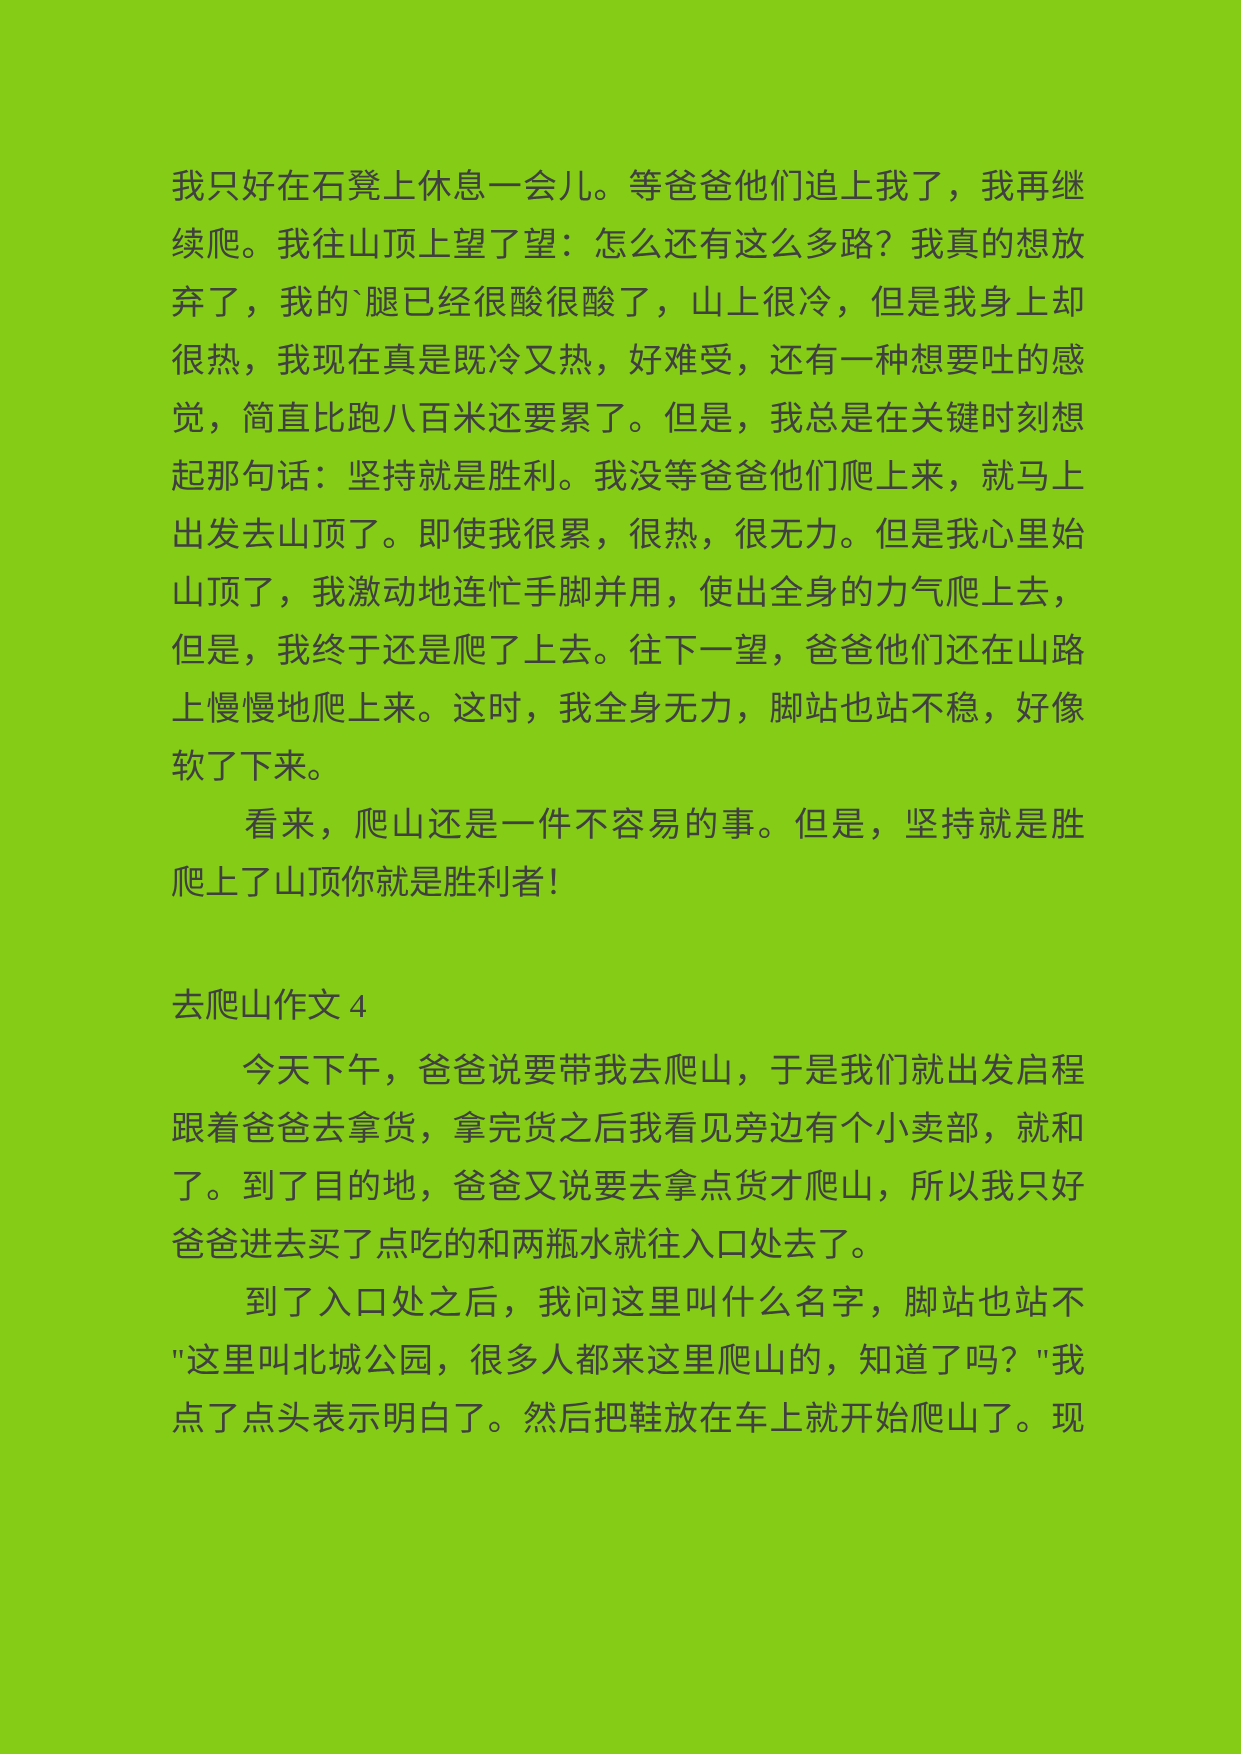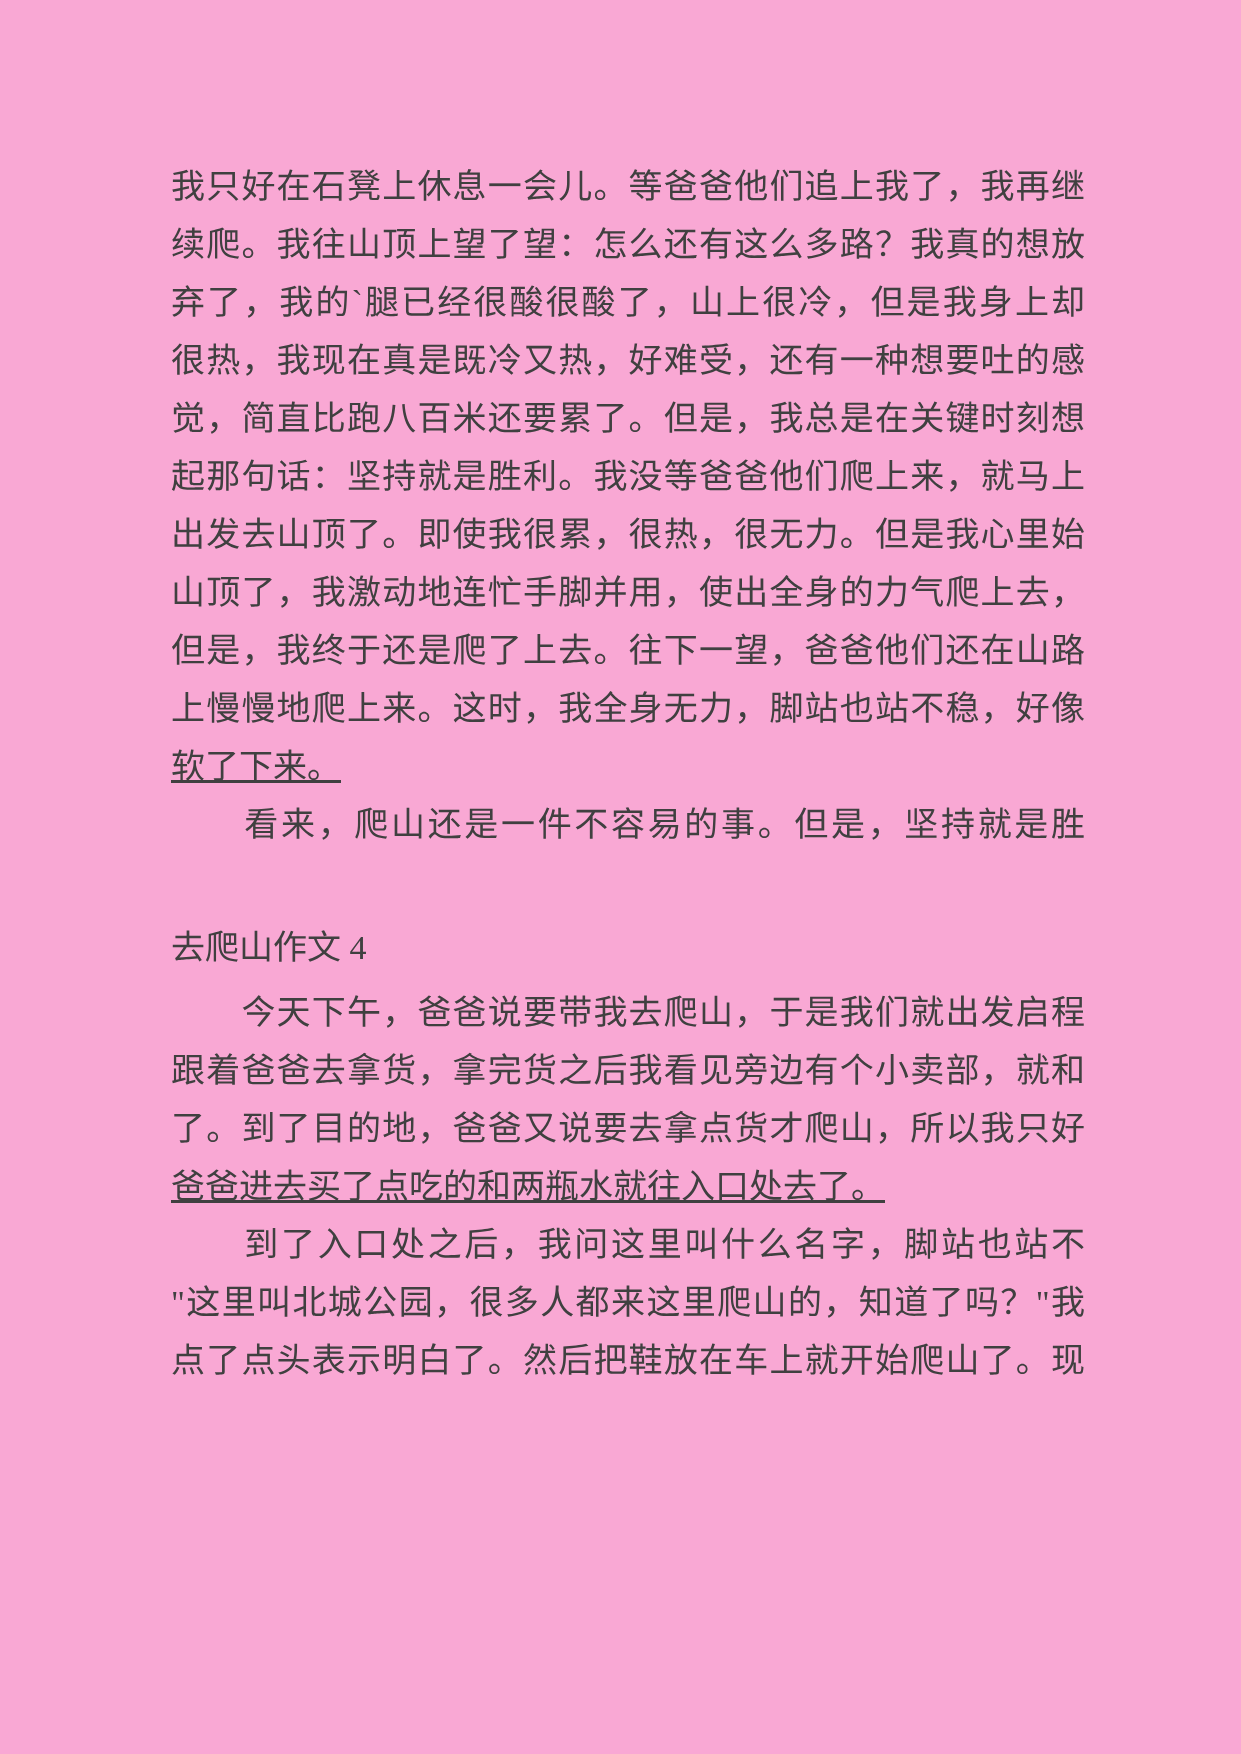--- a/index.html
+++ b/index.html
@@ -4,21 +4,21 @@
   <style>
     html, body {
       margin: 0;
       padding: 0;
       background: #ffffff;
     }
     .page {
       position: relative;
       width: 1241px;
       height: 1754px;
-      background: #f9a8d4;
+      background: #84cc16;
       overflow: hidden;
       font-family: "Liberation Serif", serif;
       color: #404040;
     }
     .text-body {
       position: absolute;
       left: 171px;
       top: 158px;
       width: 914px;
       font-size: 34px;
@@ -29,21 +29,20 @@
       height: 58px;
       line-height: 58px;
       text-align: justify;
       text-align-last: justify;
       text-justify: inter-character;
       overflow: hidden;
       white-space: pre-wrap;
     }
     .line.end {
       text-align-last: left;
-      text-decoration: underline;
     }
     .line.heading {
       text-align: right;
       text-align-last: left;
       margin-top: 7px;
       margin-bottom: 7px;
     }
     .blank-line {
       height: 58px;
     }
@@ -58,20 +57,21 @@
     <div class="line">弃了，我的`腿已经很酸很酸了，山上很冷，但是我身上却</div>
     <div class="line">很热，我现在真是既冷又热，好难受，还有一种想要吐的感</div>
     <div class="line">觉，简直比跑八百米还要累了。但是，我总是在关键时刻想</div>
     <div class="line">起那句话：坚持就是胜利。我没等爸爸他们爬上来，就马上</div>
     <div class="line">出发去山顶了。即使我很累，很热，很无力。但是我心里始</div>
     <div class="line">山顶了，我激动地连忙手脚并用，使出全身的力气爬上去，</div>
     <div class="line">但是，我终于还是爬了上去。往下一望，爸爸他们还在山路</div>
     <div class="line">上慢慢地爬上来。这时，我全身无力，脚站也站不稳，好像</div>
     <div class="line end">软了下来。</div>
     <div class="line">　　看来，爬山还是一件不容易的事。但是，坚持就是胜利，</div>
+    <div class="line end">爬上了山顶你就是胜利者！</div>
     <div class="blank-line"></div>
     <div class="line heading">去爬山作文 4</div>
     <div class="line">　　今天下午，爸爸说要带我去爬山，于是我们就出发启程</div>
     <div class="line">跟着爸爸去拿货，拿完货之后我看见旁边有个小卖部，就和</div>
     <div class="line">了。到了目的地，爸爸又说要去拿点货才爬山，所以我只好</div>
     <div class="line end">爸爸进去买了点吃的和两瓶水就往入口处去了。</div>
     <div class="line">　　到了入口处之后，我问这里叫什么名字，脚站也站不稳：</div>
     <div class="line">"这里叫北城公园，很多人都来这里爬山的，知道了吗？"我</div>
     <div class="line">点了点头表示明白了。然后把鞋放在车上就开始爬山了。现</div>
   </div>

